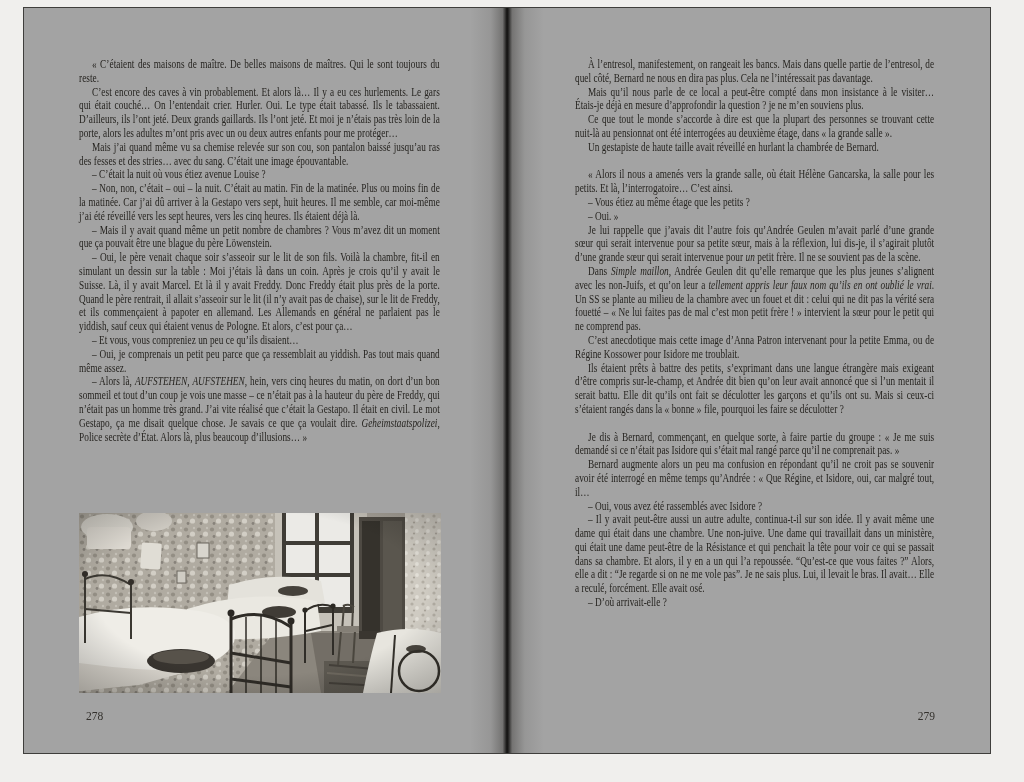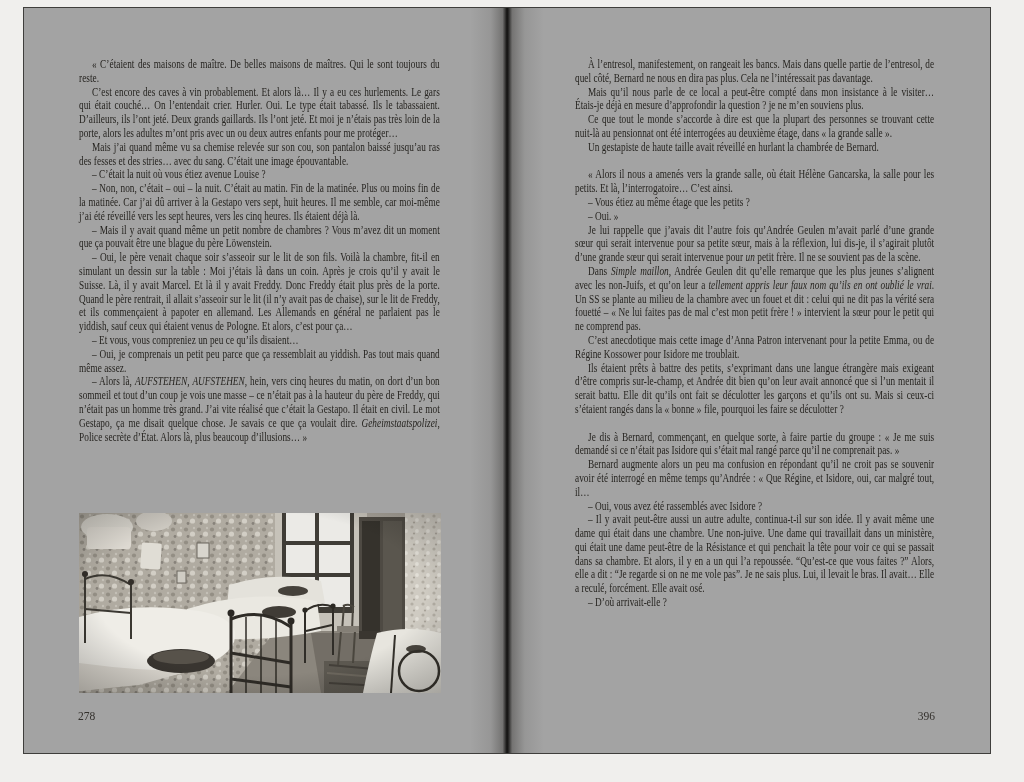--- a/index.html
+++ b/index.html
@@ -44,21 +44,21 @@
   .photo {
     position: absolute; left: 55px; top: 505px;
     width: 362px; height: 180px; margin: 0;
     line-height: 0;
   }
 
   .page-number {
     position: absolute; top: 702px;
     font-size: 11.5px; color: #33302c;
   }
-  .page-number-left { left: 54px; }
+  .page-number-left { left: 62px; }
   .page-number-right { right: 55px; }
 
   .gutter {
     position: absolute; left: 50%; top: 0;
     width: 74px; height: 100%;
     transform: translateX(-50%);
     background: linear-gradient(to right,
       rgba(40,38,35,0) 0%,
       rgba(40,38,35,0.10) 28%,
       rgba(40,38,35,0.38) 44%,
@@ -220,18 +220,18 @@
           <p class="para"><span>Je lui rappelle que j’avais dit l’autre fois qu’Andrée Geulen m’avait parlé d’une grande sœur qui serait intervenue pour sa petite sœur, mais à la réflexion, lui dis-je, il s’agirait plutôt d’une grande sœur qui serait intervenue pour </span><i>un</i><span> petit frère. Il ne se souvient pas de la scène.</span></p>
           <p class="para"><span>Dans </span><i>Simple maillon</i><span>, Andrée Geulen dit qu’elle remarque que les plus jeunes s’alignent avec les non-Juifs, et qu’on leur a </span><i>tellement appris leur faux nom qu’ils en ont oublié le vrai</i><span>. Un SS se plante au milieu de la chambre avec un fouet et dit : celui qui ne dit pas la vérité sera fouetté – « Ne lui faites pas de mal c’est mon petit frère ! » intervient la sœur pour le petit qui ne comprend pas.</span></p>
           <p class="para"><span>C’est anecdotique mais cette image d’Anna Patron intervenant pour la petite Emma, ou de Régine Kossower pour Isidore me troublait.</span></p>
           <p class="para"><span>Ils étaient prêts à battre des petits, s’exprimant dans une langue étrangère mais exigeant d’être compris sur-le-champ, et Andrée dit bien qu’on leur avait annoncé que si l’un mentait il serait battu. Elle dit qu’ils ont fait se déculotter les garçons et qu’ils ont su. Mais si ceux-ci s’étaient rangés dans la « bonne » file, pourquoi les faire se déculotter ?</span></p>
           <p class="para gap"><span>Je dis à Bernard, commençant, en quelque sorte, à faire partie du groupe : « Je me suis demandé si ce n’était pas Isidore qui s’était mal rangé parce qu’il ne comprenait pas. »</span></p>
           <p class="para"><span>Bernard augmente alors un peu ma confusion en répondant qu’il ne croit pas se souvenir avoir été interrogé en même temps qu’Andrée : « Que Régine, et Isidore, oui, car malgré tout, il…</span></p>
           <p class="para"><span>– Oui, vous avez été rassemblés avec Isidore ?</span></p>
           <p class="para"><span>– Il y avait peut-être aussi un autre adulte, continua-t-il sur son idée. Il y avait même une dame qui était dans une chambre. Une non-juive. Une dame qui travaillait dans un ministère, qui était une dame peut-être de la Résistance et qui penchait la tête pour voir ce qui se passait dans sa chambre. Et alors, il y en a un qui l’a repoussée. “Qu’est-ce que vous faites ?” Alors, elle a dit : “Je regarde si on ne me vole pas”. Je ne sais plus. Lui, il levait le bras. Il avait… Elle a reculé, forcément. Elle avait osé.</span></p>
           <p class="para"><span>– D’où arrivait-elle ?</span></p>
         </div>
-      <div class="page-number page-number-right">396</div>
+      <div class="page-number page-number-right">279</div>
     </div>
 
     <div class="gutter"></div>
   </div>
 </div>
 
 </body></html>

